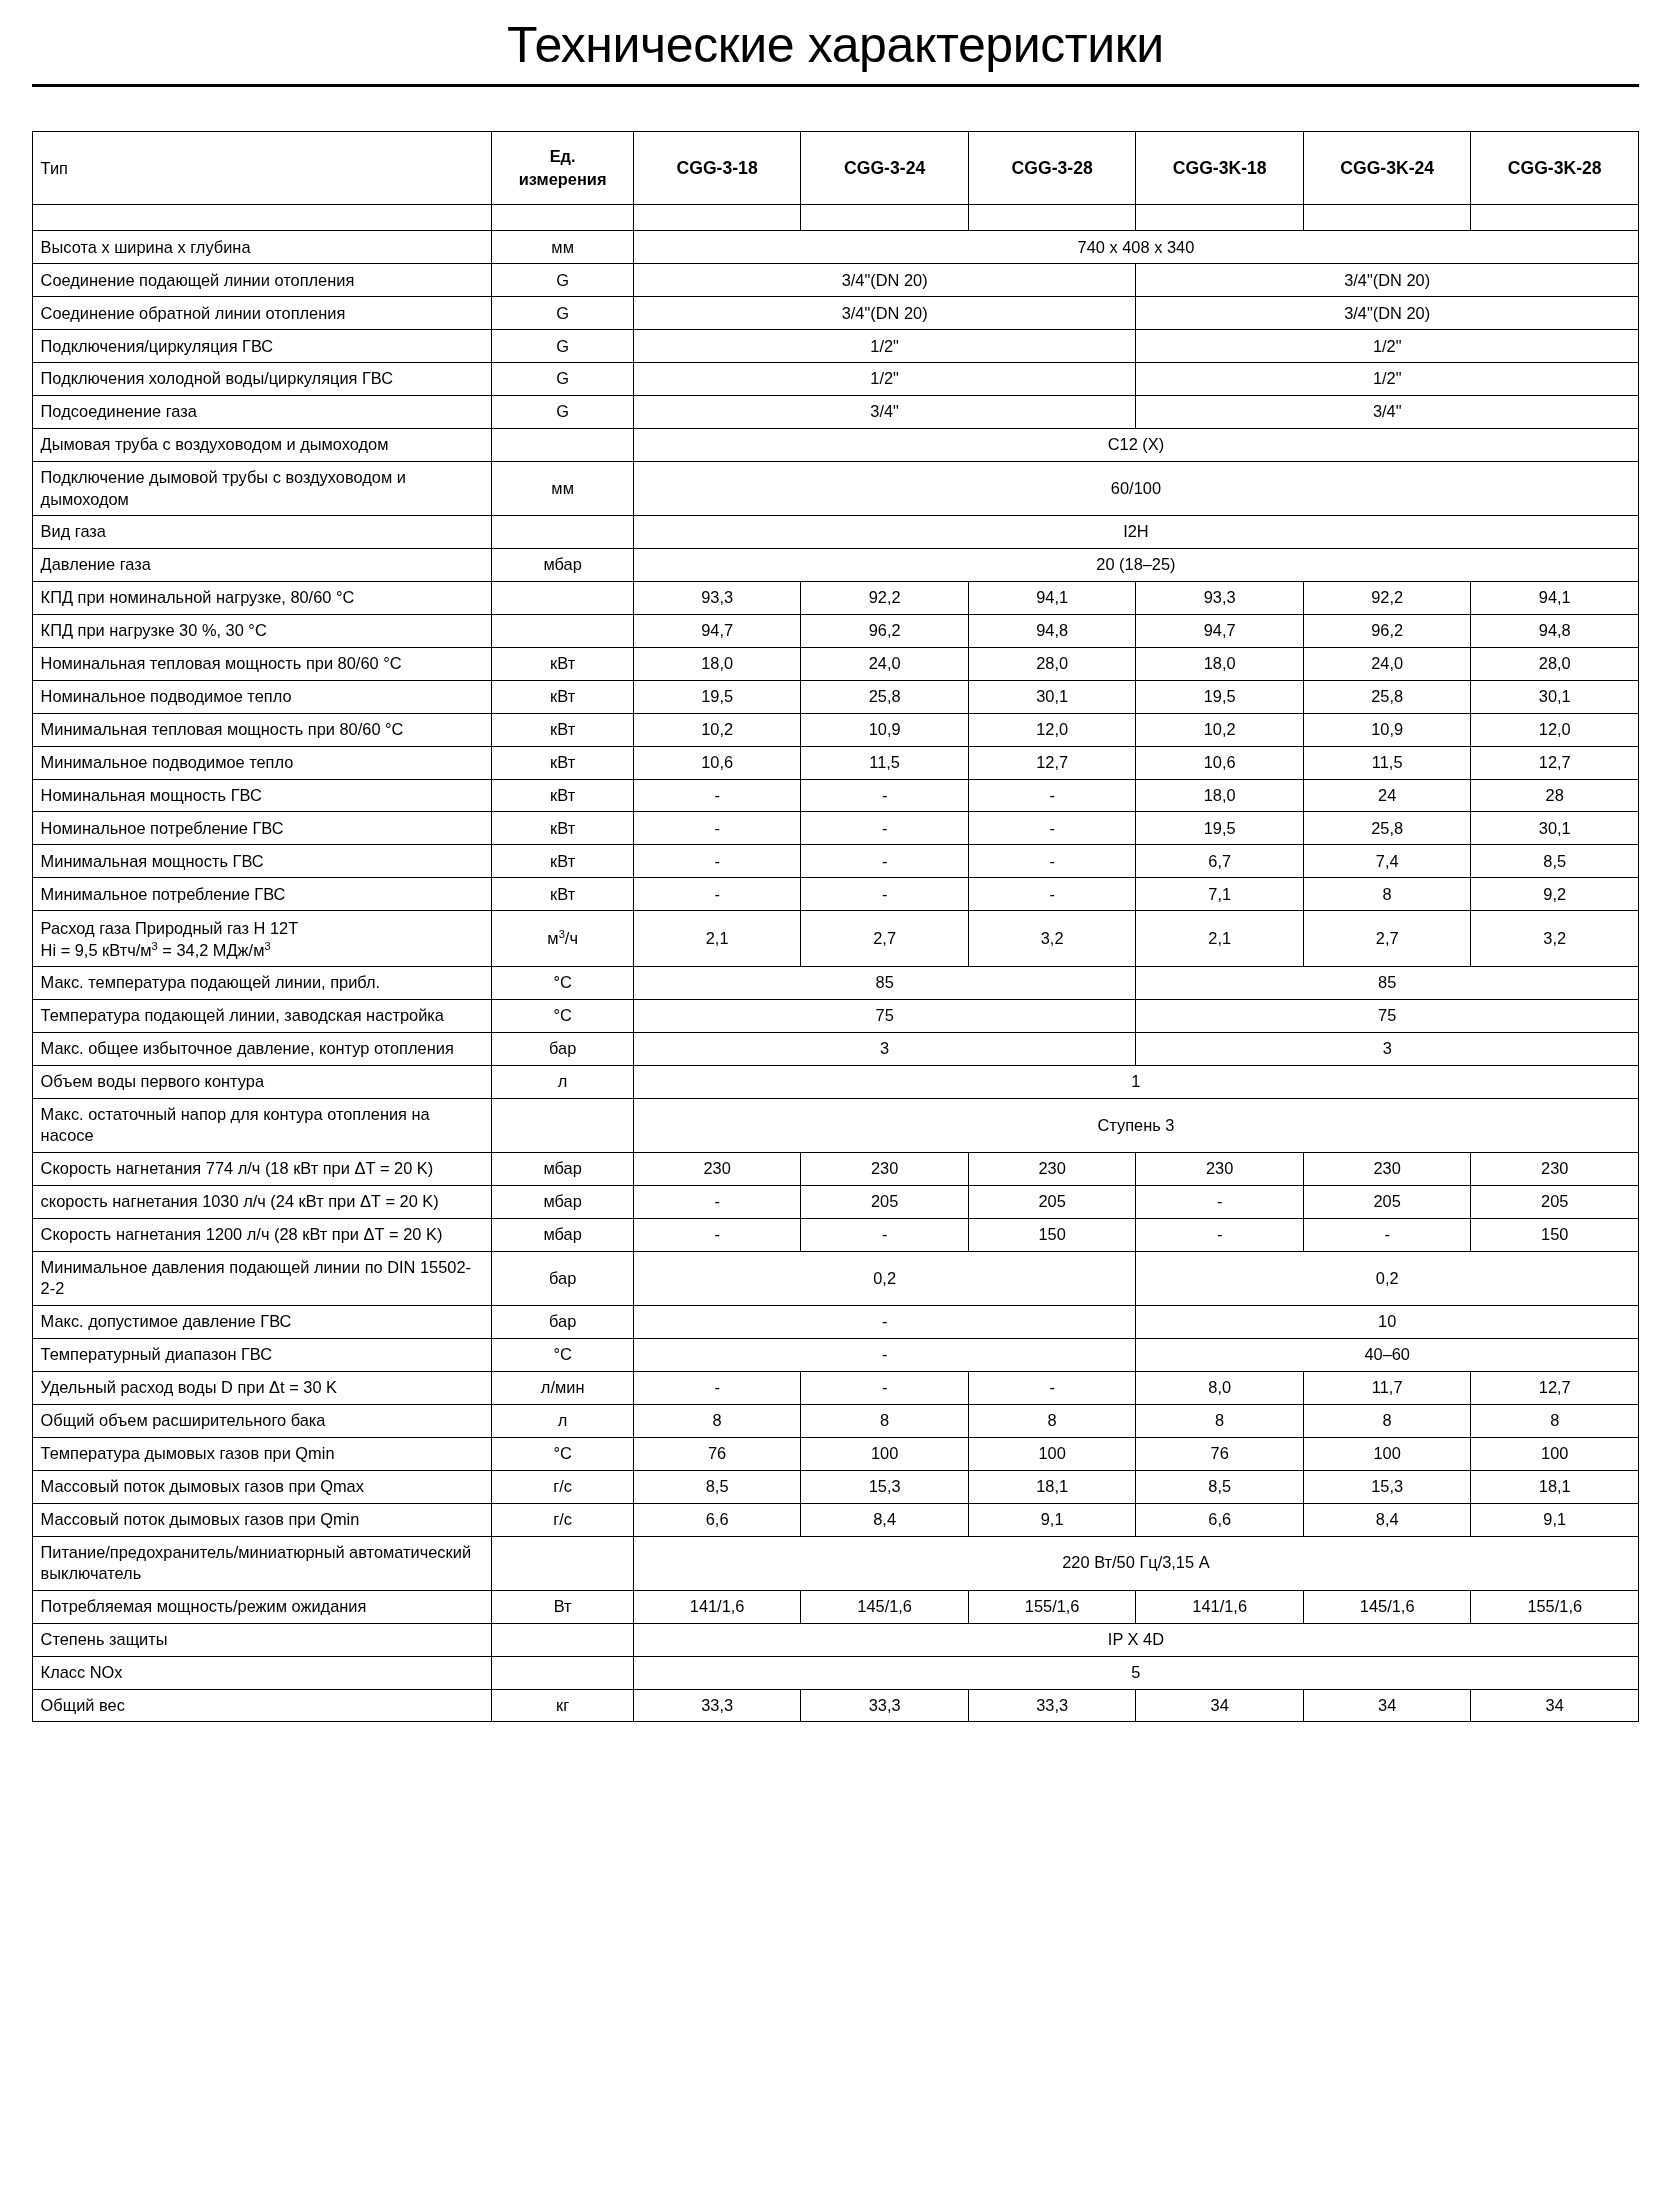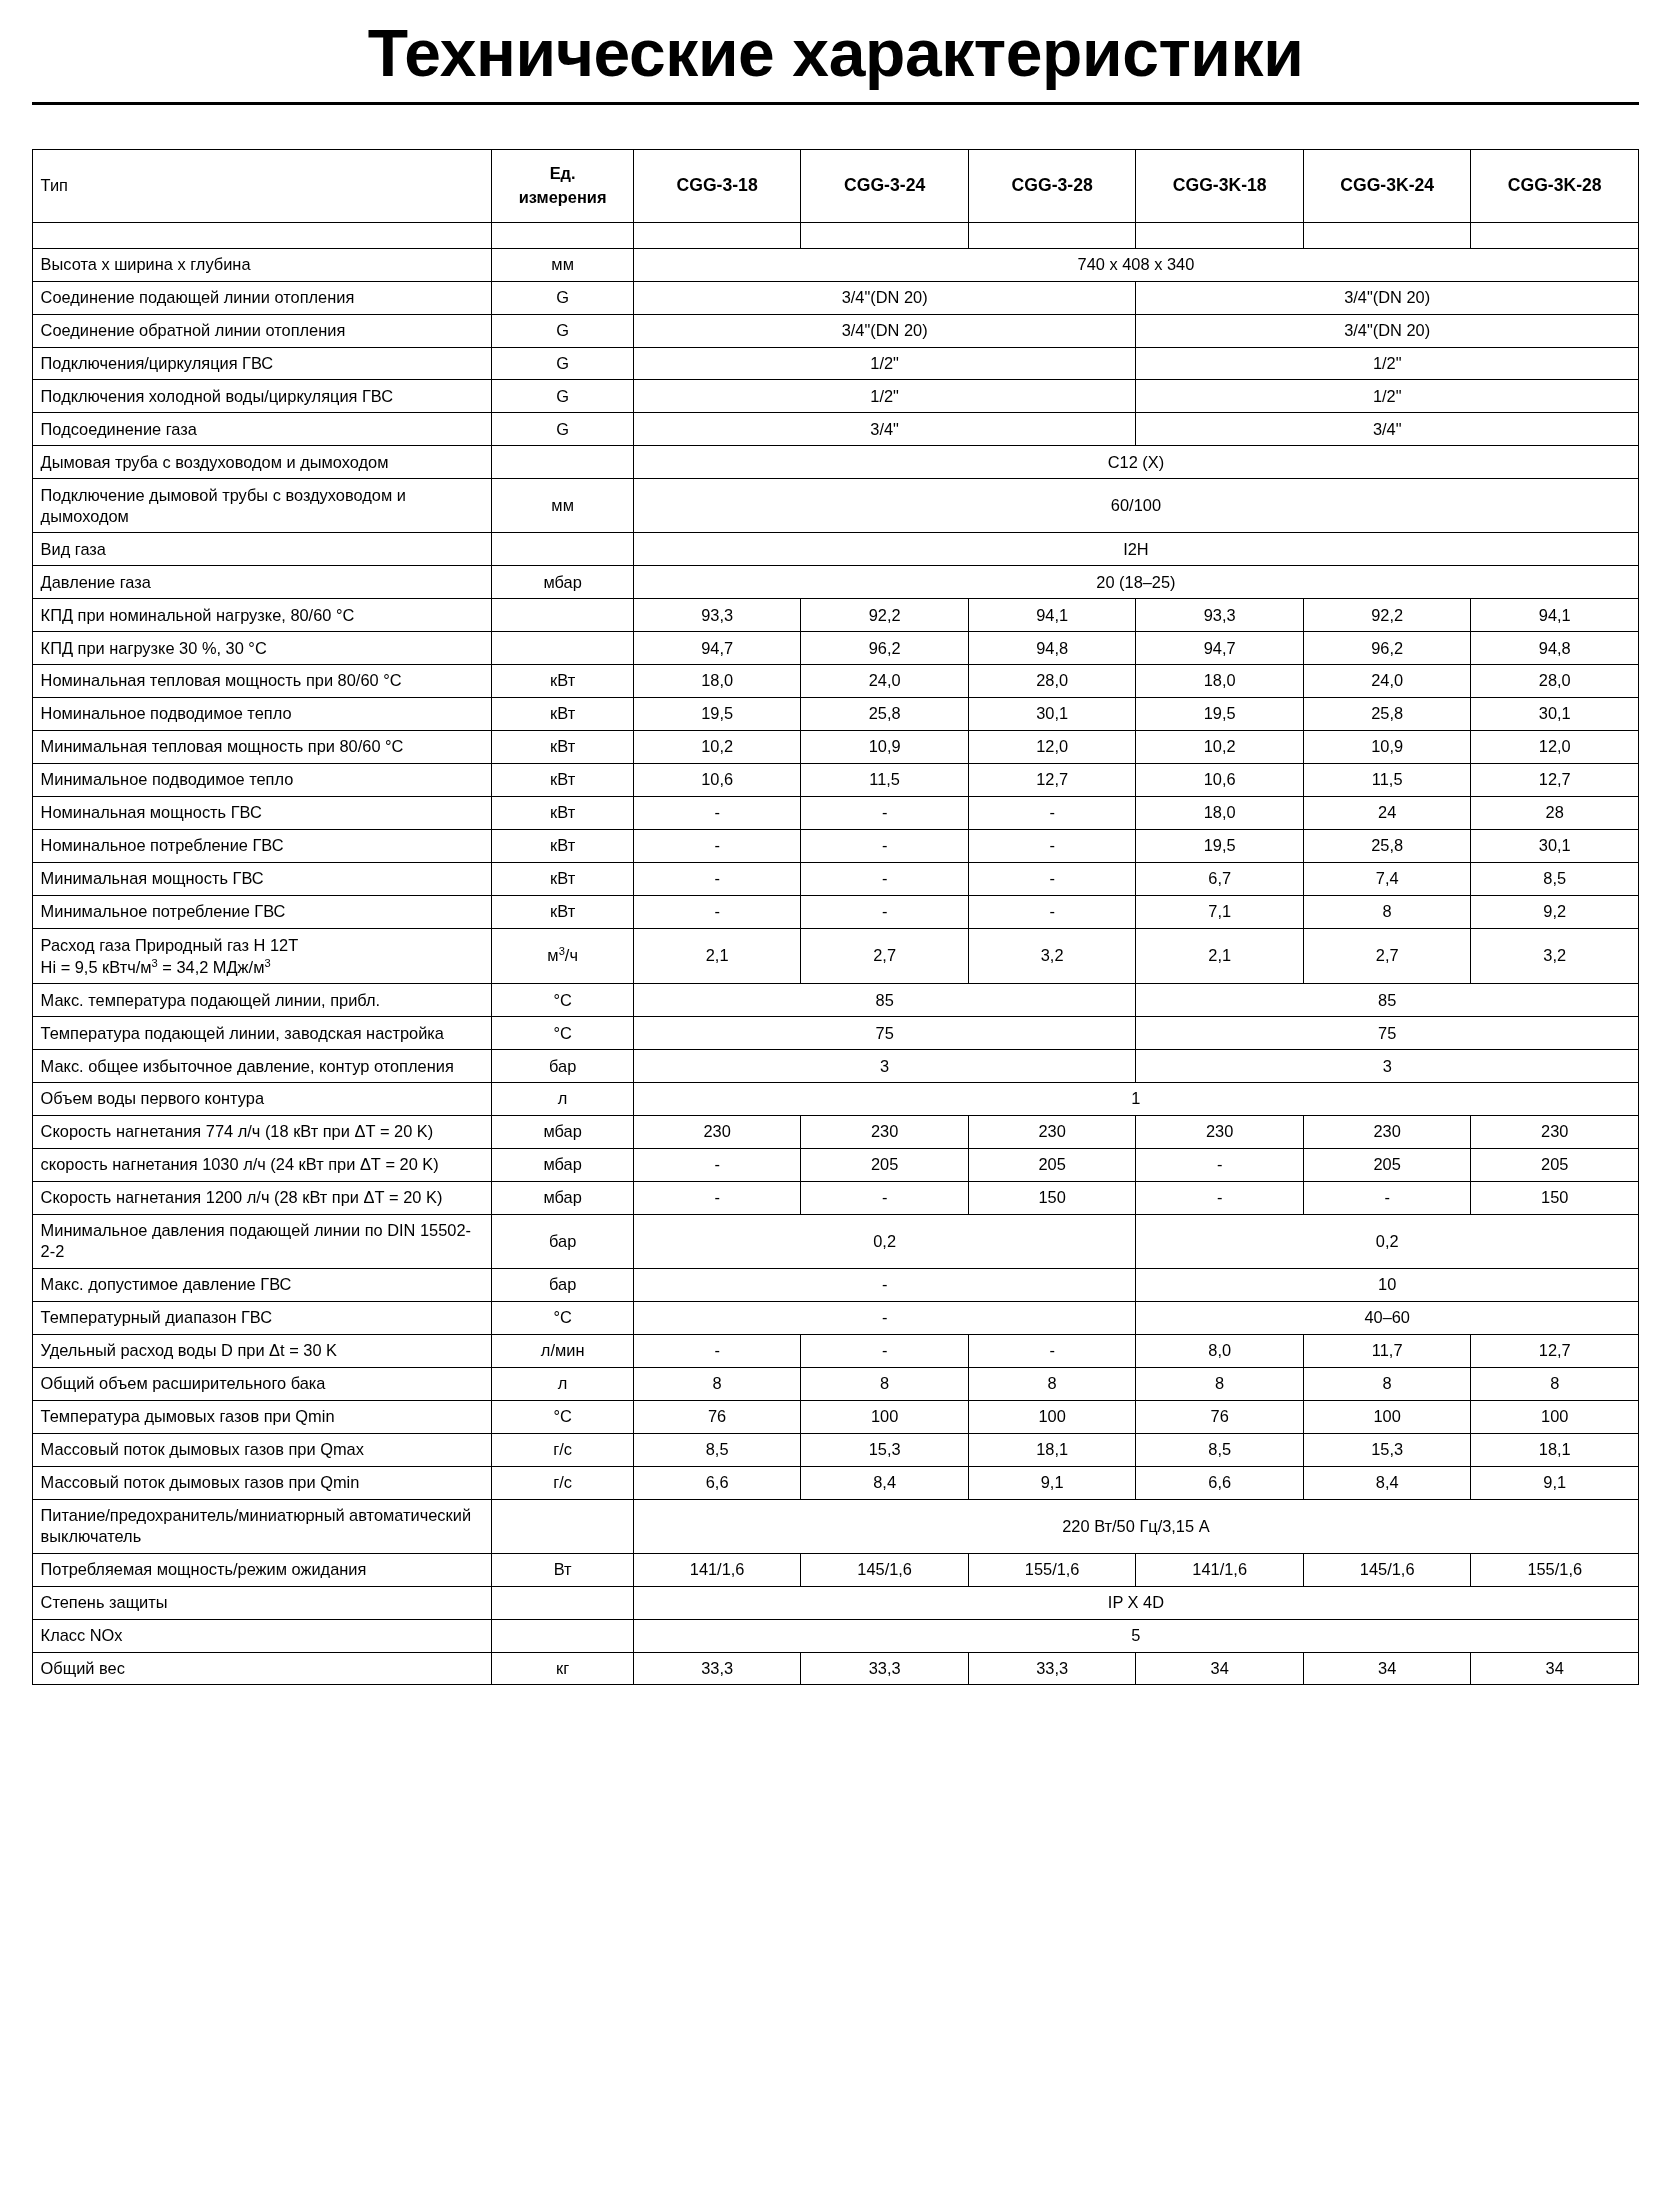--- a/index.html
+++ b/index.html
@@ -15,22 +15,22 @@
     -webkit-font-smoothing: antialiased;
   }
   .page {
     width: 1671px;
     height: 2205px;
     position: relative;
     box-sizing: border-box;
     padding: 0 32px;
   }
   .doc-title {
-    font-size: 66px;
-    font-weight: bold;
+    font-size: 50px;
+    font-weight: normal;
     text-align: center;
     letter-spacing: -0.4px;
     padding-top: 18.3px;
     padding-bottom: 7.6px;
     line-height: 1.08;
   }
   .title-rule {
     border: none;
     border-top: 3.8px solid #000;
     margin: 4.6px 0 44px 0;
@@ -292,20 +292,25 @@
           <td class="c-unit unit">бар</td>
           <td class="val" colspan="3">3</td>
           <td class="val" colspan="3">3</td>
         </tr>
         <tr>
           <td class="c-label lbl">Объем воды первого контура</td>
           <td class="c-unit unit">л</td>
           <td class="val" colspan="6">1</td>
         </tr>
         <tr>
+          <td class="c-label lbl">Макс. остаточный напор для контура отопления на насосе</td>
+          <td class="c-unit unit"></td>
+          <td class="val" colspan="6">Ступень 3</td>
+        </tr>
+        <tr>
           <td class="c-label lbl">Скорость нагнетания 774 л/ч (18 кВт при ΔТ = 20 K)</td>
           <td class="c-unit unit">мбар</td>
           <td class="c-model val">230</td>
           <td class="c-model val">230</td>
           <td class="c-model val">230</td>
           <td class="c-model val">230</td>
           <td class="c-model val">230</td>
           <td class="c-model val">230</td>
         </tr>
         <tr>

